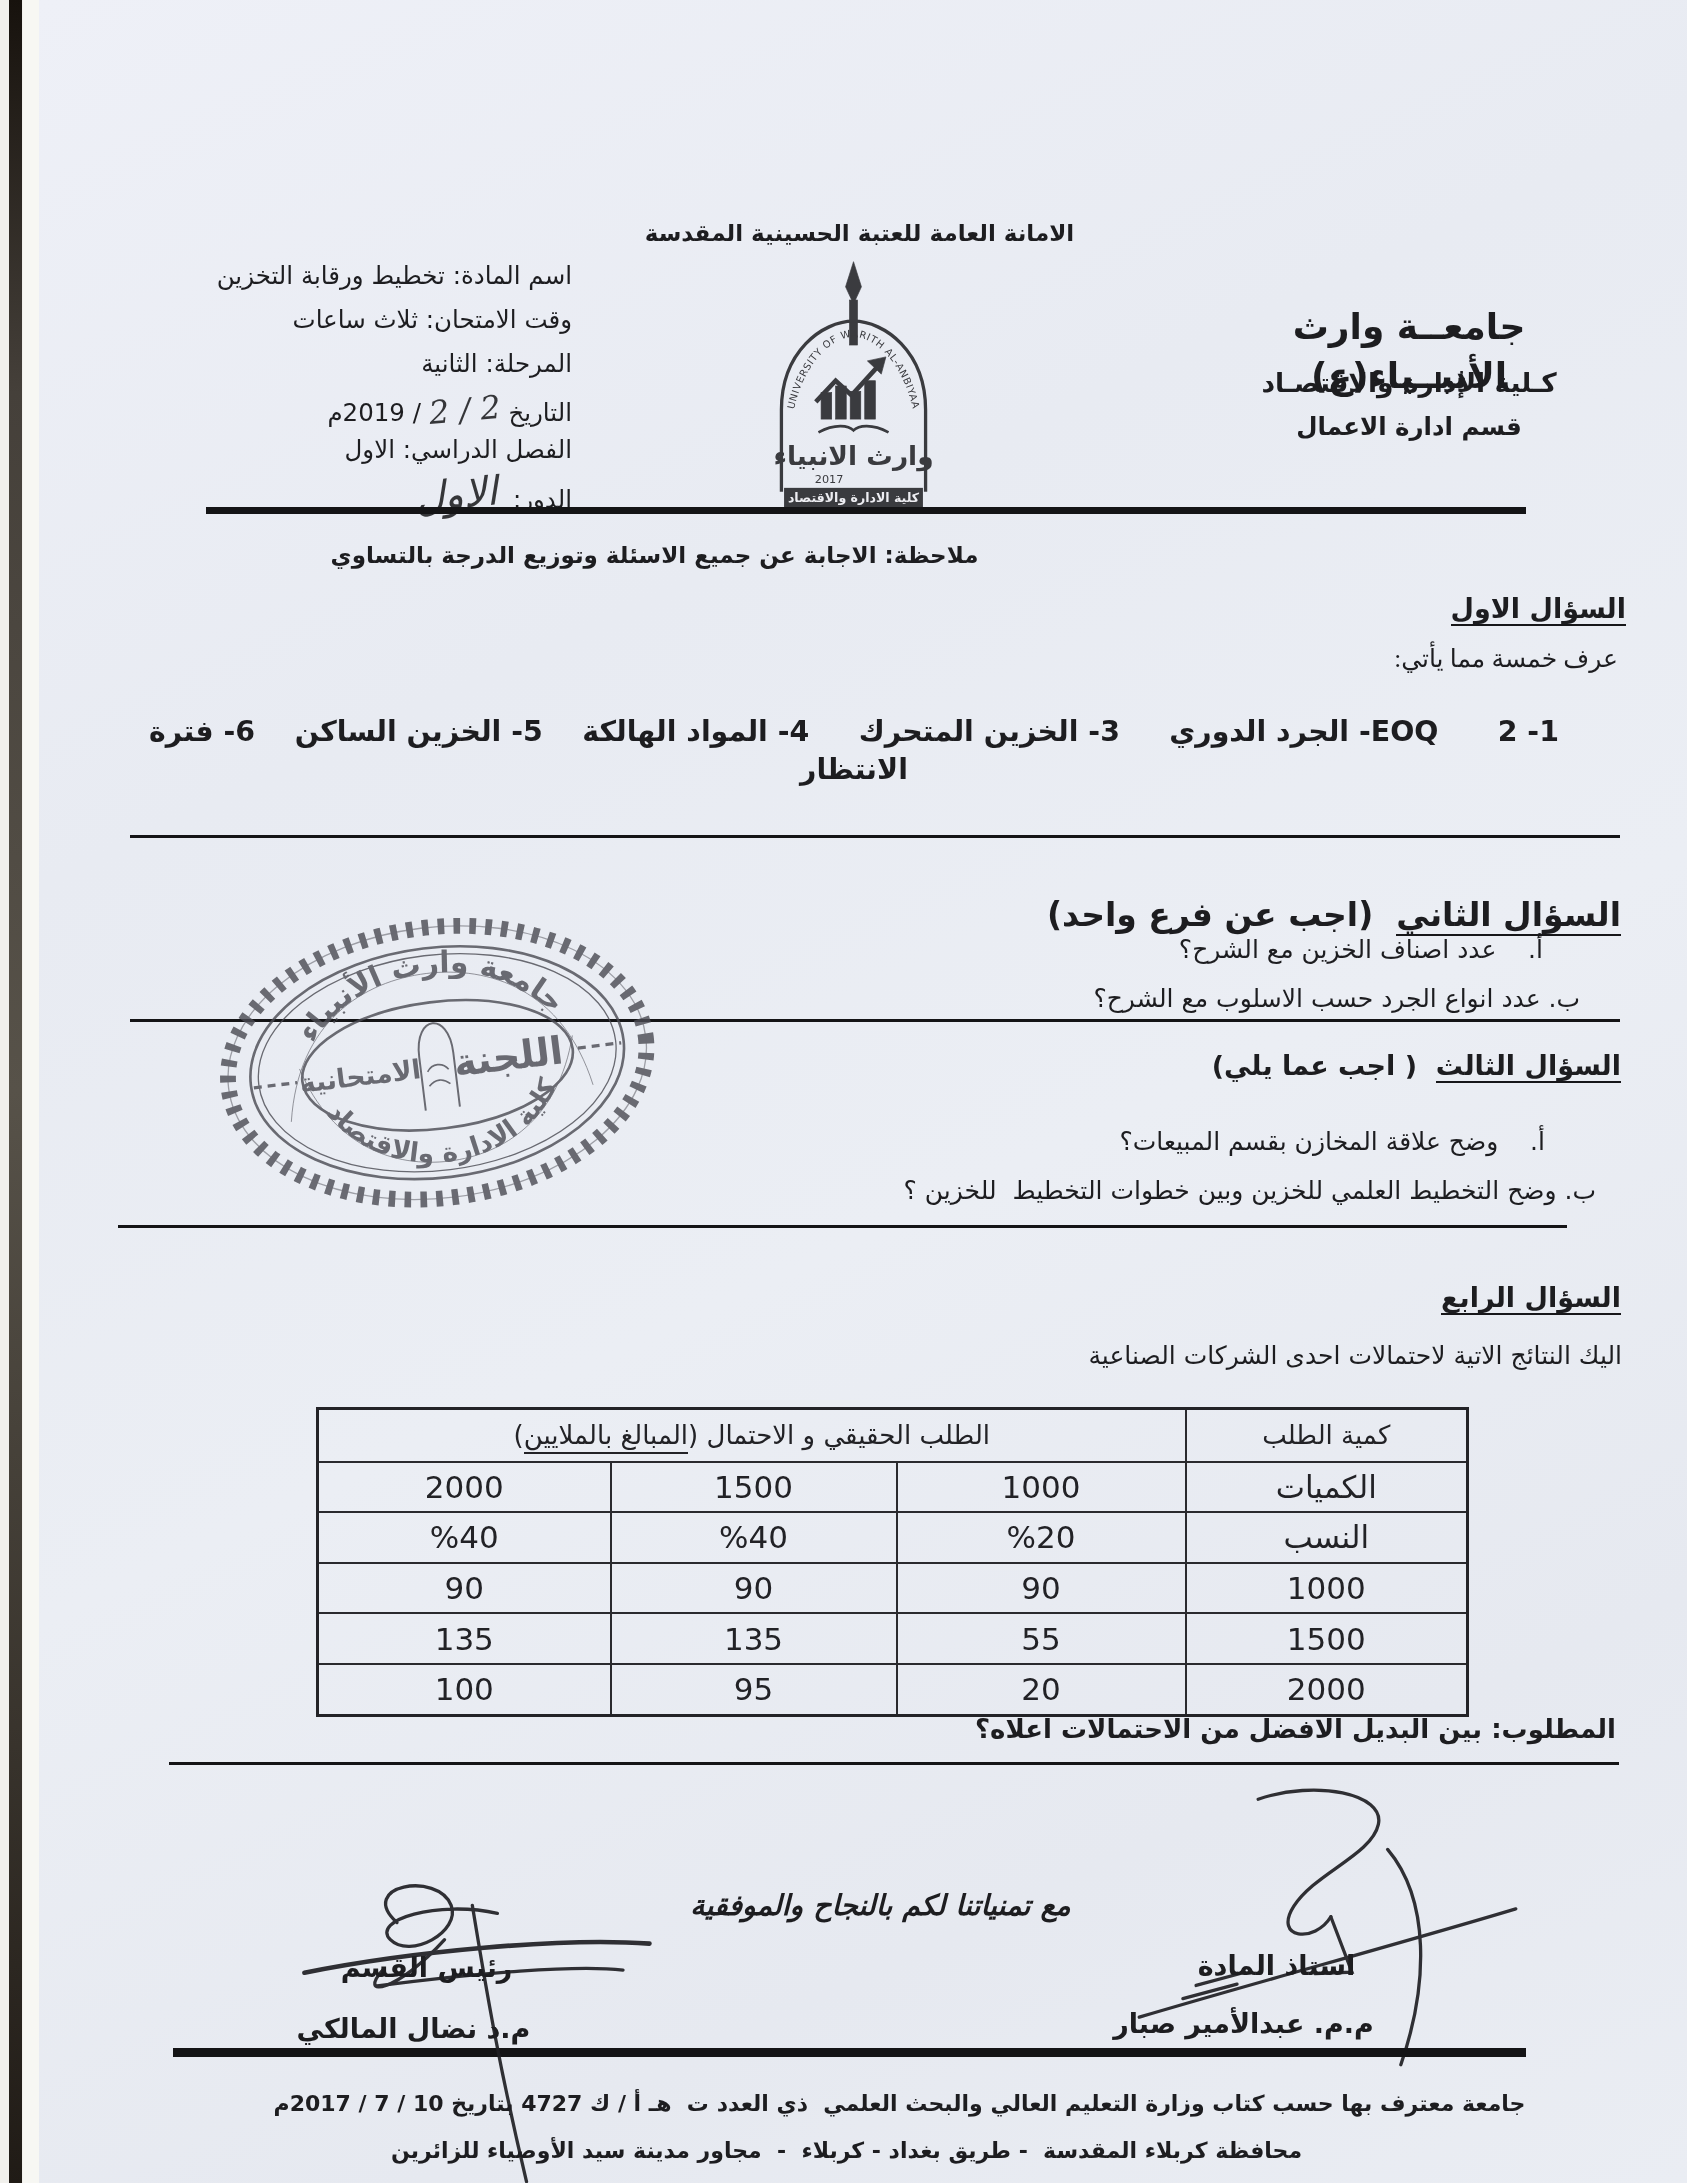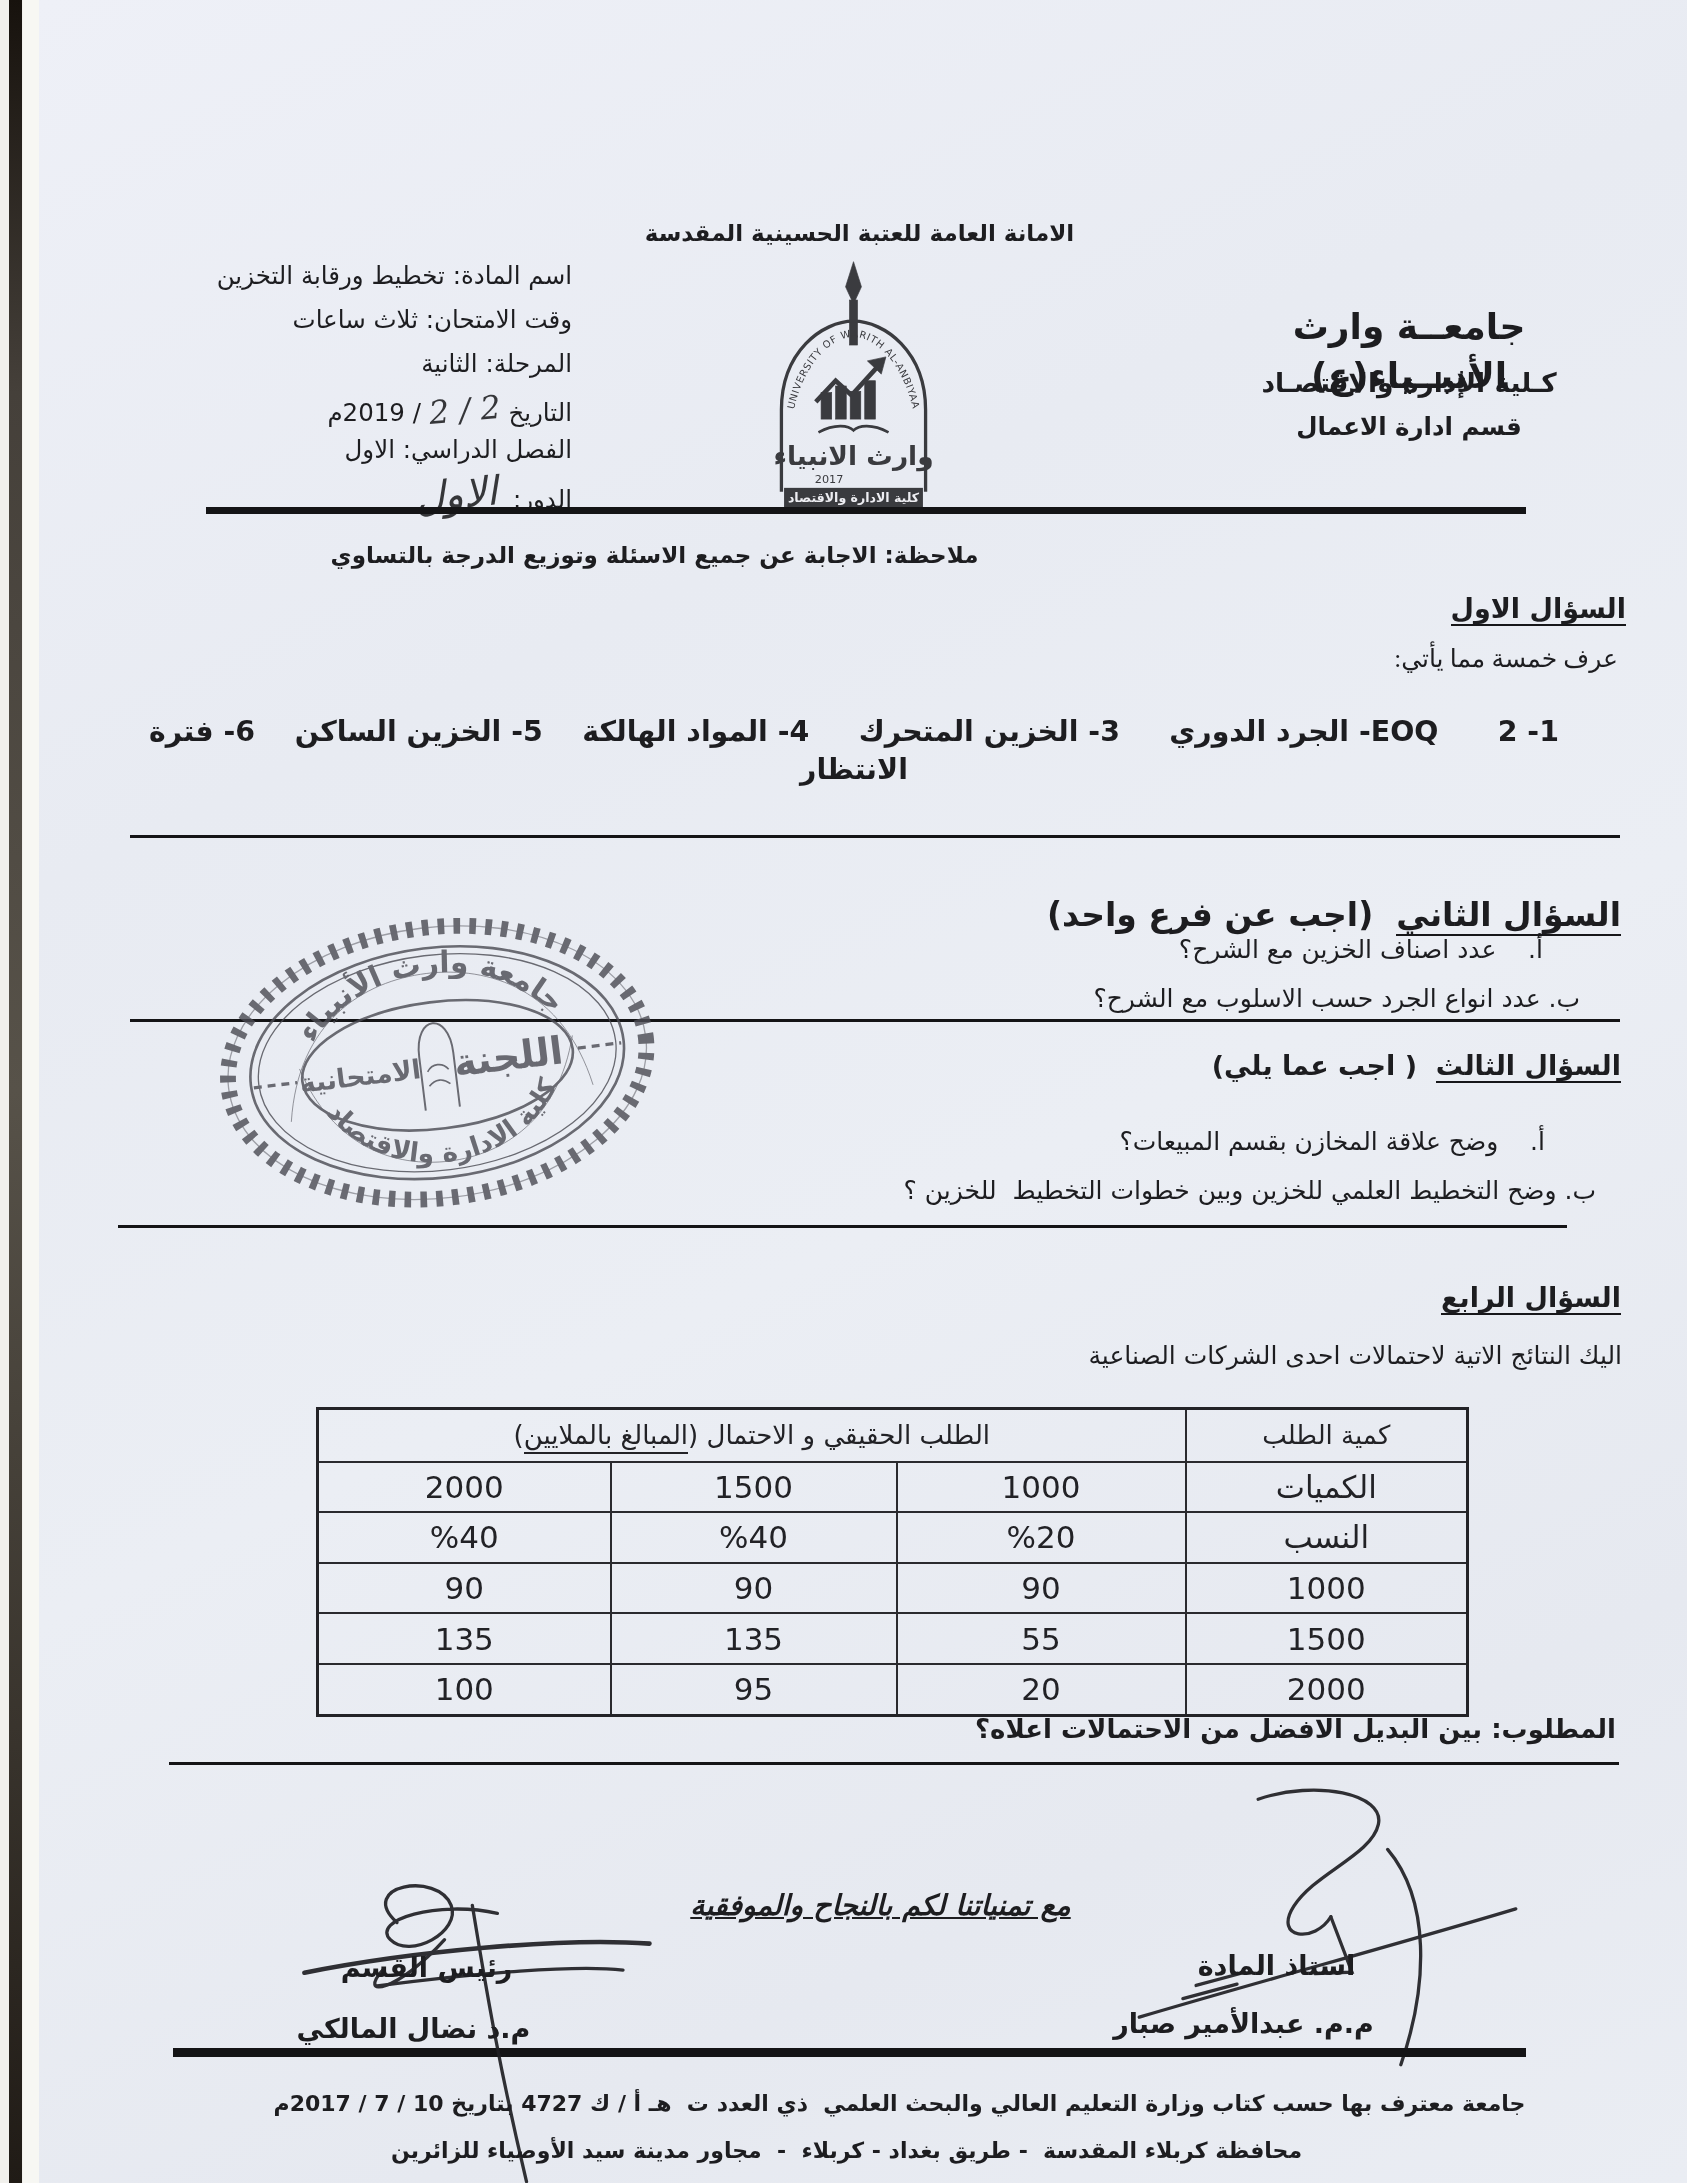--- a/index.html
+++ b/index.html
@@ -183,21 +183,21 @@
         <path d="M 322,198 L 354,282 L 298,284"></path>
         <path d="M 408,96 C 472,172 470,300 428,422"></path>
         <path d="M 32,350 C 200,300 450,232 602,186"></path>
         <path d="M 118,302 L 192,282 M 98,322 L 180,300"></path>
       </g>
     </svg>
   </div>
   <div class="t ctr b" style="left:1164px;top:1948px;width:225px;font-size:27px;" dir="rtl">استاذ المادة</div>
   <div class="t ctr b" style="left:1078px;top:2006px;width:331px;font-size:27px;" dir="rtl">م.م. عبدالأمير صبار</div>
 
-  <div class="t ctr b" style="left:662px;top:1887px;width:437px;font-size:28.4px;font-style:italic;text-decoration:underline;" dir="rtl">مع تمنياتنا لكم بالنجاح والموفقية</div>
+  <div class="t ctr b" style="left:662px;top:1887px;width:437px;font-size:28.4px;font-style:italic;" dir="rtl">مع تمنياتنا لكم بالنجاح والموفقية</div>
 
   <div style="position:absolute;left:278px;top:1859px;z-index:3;">
     <svg width="423" height="324" viewBox="0 0 640 490">
       <g stroke="#202024" stroke-width="5" fill="none" stroke-linecap="round" opacity="0.92">
         <path d="M 180,96 C 118,40 242,18 262,70 C 277,110 200,152 170,122 C 140,92 242,62 332,82"></path>
         <path d="M 40,172 C 200,140 430,118 562,128" stroke-width="7"></path>
         <path d="M 150,192 C 300,172 452,160 522,168"></path>
         <path d="M 252,122 C 180,202 118,212 160,166"></path>
         <path d="M 294,70 C 314,192 334,312 376,488"></path>
       </g>

